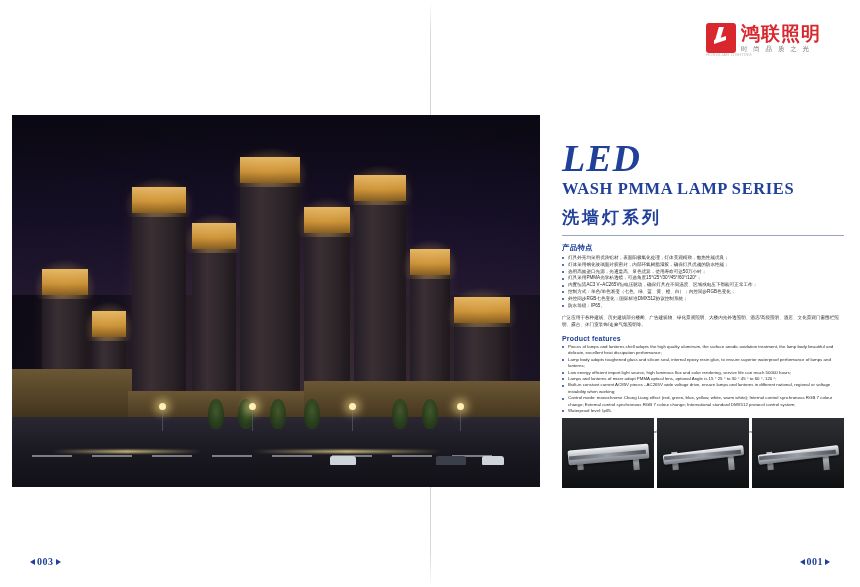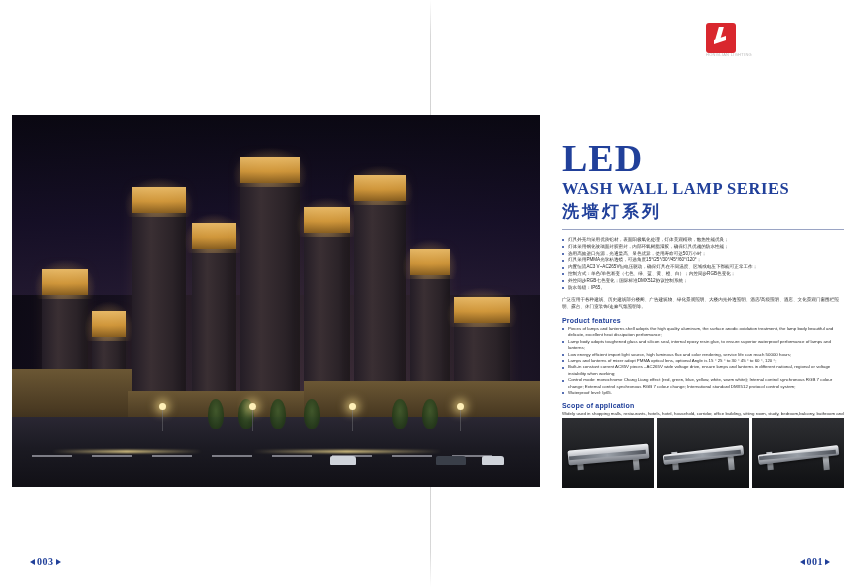--- a/index.html
+++ b/index.html
@@ -192,38 +192,39 @@
     top: 138px;
     width: 282px;
   }
   .title-led {
     font-family: "Liberation Serif", serif;
     font-size: 38px;
     font-weight: bold;
     color: #21409a;
     letter-spacing: 1px;
     line-height: 40px;
+    font-style: italic;
   }
   .title-en {
     font-family: "Liberation Serif", serif;
     font-size: 16.5px;
     font-weight: bold;
     color: #21409a;
     letter-spacing: 0.6px;
     line-height: 20px;
     margin-top: 1px;
   }
   .title-cn {
     font-family: "Liberation Serif", serif;
     font-size: 17px;
     font-weight: bold;
     color: #21409a;
     letter-spacing: 3px;
     line-height: 22px;
-    margin-top: 2px;
+    margin-top: 8px;
   }
   .rule {
     height: 1px;
     background: #9aa4c4;
     margin: 6px 0 7px 0;
   }
   .sec-head {
     font-size: 7px;
     font-weight: bold;
     color: #21409a;
@@ -344,20 +345,24 @@
 </style>
 </head>
 <body>
 
 <div class="page">
 
   <div class="fold"></div>
 
   <div class="logo">
     <div class="logo-mark"></div>
+    <div class="logo-text">
+      <div class="logo-cn">鸿联照明</div>
+      <div class="logo-sub">时 尚 品 质 之 光</div>
+    </div>
     <div class="logo-mini">HONGLIAN LIGHTING</div>
   </div>
 
   <div class="photo">
     <div class="sky"></div>
     <div class="sky2"></div>
 
     <div class="tower" style="left:30px;  width:46px;  height:150px;">
       <div class="glow"></div>
       <div class="lit"></div>
@@ -424,24 +429,25 @@
     <div class="tree" style="left:410px;"></div>
 
     <div class="lamp" style="left:150px;"></div>
     <div class="lamp" style="left:240px;"></div>
     <div class="lamp" style="left:340px;"></div>
     <div class="lamp" style="left:448px;"></div>
   </div>
 
   <div class="content">
     <div class="title-led">LED</div>
-    <div class="title-en">WASH WALL LAMP SERIES</div>
+    <div class="title-en">WASH PMMA LAMP SERIES</div>
     <div class="title-cn">洗墙灯系列</div>
     <div class="rule"></div>
 
+    <div class="sec-head cn">产品特点</div>
     <ul class="bullets cn">
       <li>灯具外壳均采用优质铝材，表面阳极氧化处理，灯体美观精致，散热性能优良；</li>
       <li>灯体采用钢化玻璃面封胶密封，内部环氧树脂灌胶，确保灯具优越的防水性能；</li>
       <li>选用高效进口光源，光通量高、显色优异，使用寿命可达50万小时；</li>
       <li>灯具采用PMMA光学粘透镜，可选角度15°/25°/30°/45°/60°/120°；</li>
       <li>内置恒流AC3 V~AC265V恒电压驱动，确保灯具在不同温度、区域或电压下都能可正常工作；</li>
       <li>控制方式：单色/单色渐变（七色、绿、蓝、黄、橙、白）；内控同步RGB色变化；</li>
       <li>外控同步RGB七色变化；国际标准DMX512协议控制系统；</li>
       <li>防水等级：IP65。</li>
     </ul>

